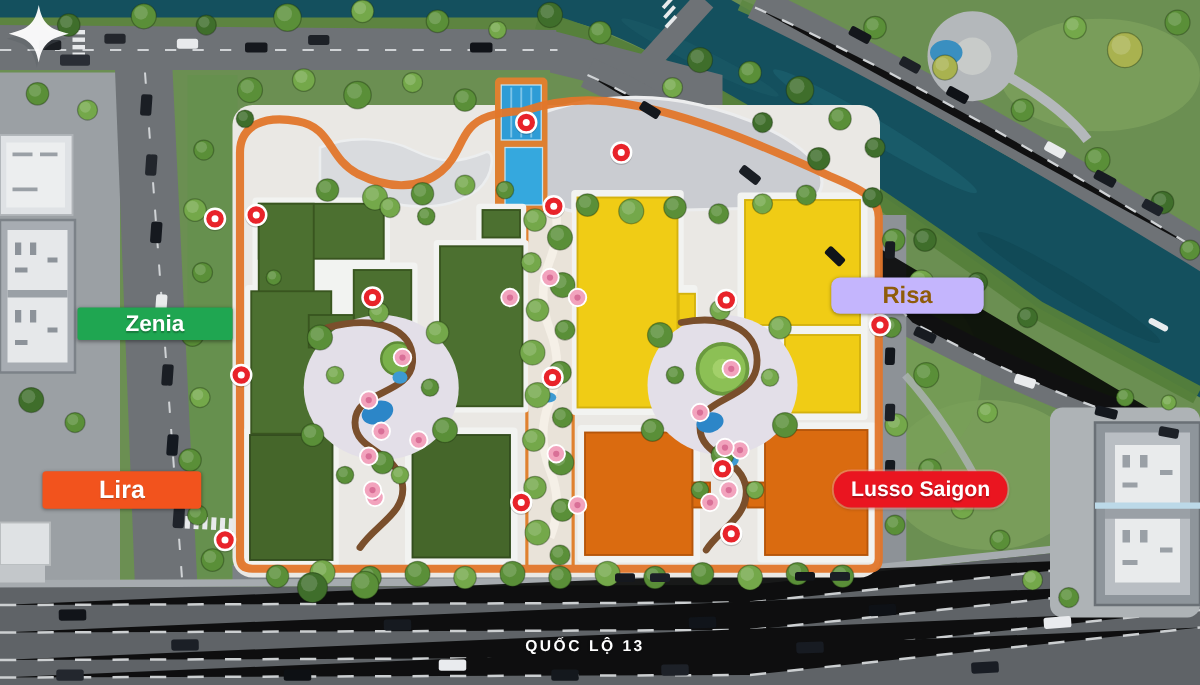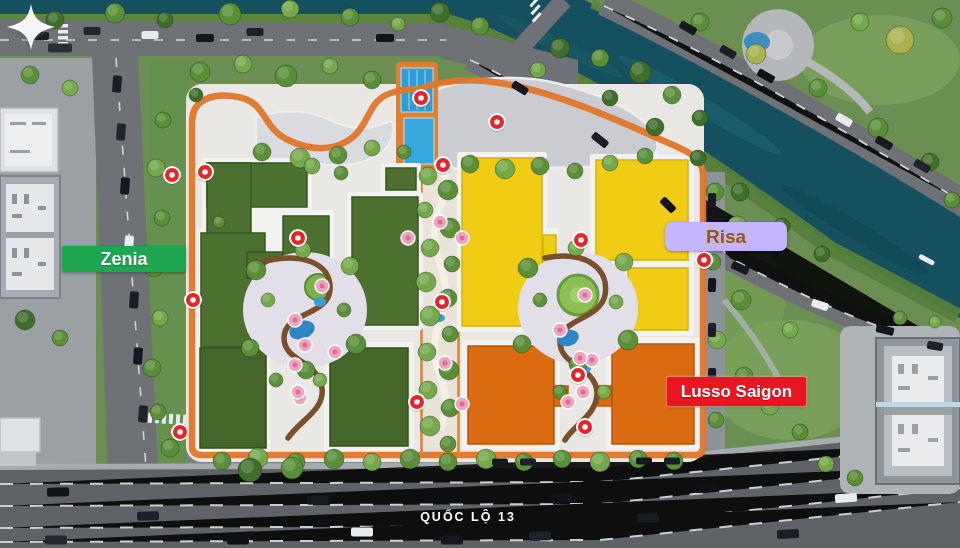--- a/index.html
+++ b/index.html
@@ -612,21 +612,24 @@
         <circle cx="193" cy="300" r="2.8" fill="#ffffff"></circle>
       </g>
 </svg>
 
 <div class="zl white-text" style="left: 62px; top: 218px; width: 124px; height: 26px; border-radius: 2px; font-size: 18px; background: rgb(31, 166, 81); color: rgb(255, 255, 255); margin-top: 28px;">
   <span>Zenia</span>
 </div>
 <div class="zl" style="left: 665px; top: 222px; width: 122px; height: 29px; border-radius: 7px; font-size: 19px; background: #c4b5fd; color: rgb(143, 92, 10);">
   <span>Risa</span>
 </div>
-<div class="zl white-text" style="left: 667px; top: 377px; width: 139px; height: 29px; border-radius: 2px; font-size: 17px; box-shadow: rgba(255, 160, 160, 0.45) 0px 0px 0px 1.5px, rgba(0, 0, 0, 0.35) 0px 1px 3px; background: rgb(234, 21, 32); color: rgb(255, 255, 255);">
+<div class="zl white-text" style="left: 34px; top: 377px; width: 127px; height: 30px; border-radius: 3px; font-size: 20px; background: rgb(242, 83, 29); color: rgb(255, 255, 255);">
+  <span>Lira</span>
+</div>
+<div class="zl white-text" style="left: 667px; top: 377px; width: 139px; height: 29px; border-radius: 14px; font-size: 17px; box-shadow: rgba(255, 160, 160, 0.45) 0px 0px 0px 1.5px, rgba(0, 0, 0, 0.35) 0px 1px 3px; background: rgb(234, 21, 32); color: rgb(255, 255, 255);">
   <span>Lusso Saigon</span>
 </div>
 
 <div class="road-label">QUỐC LỘ 13</div>
 
 <svg class="watermark" viewBox="0 0 64 58">
   <path d="M31,6 C34,21 39,25 55,29 C39,33 34,37 31,52 C28,37 23,33 7,29 C23,25 28,21 31,6 Z" fill="#5a5f64" opacity=".35" transform="translate(-1.5,2)"></path>
   <path d="M31,4 C34,19 39,23 55,27 C39,31 34,35 31,50 C28,35 23,31 7,27 C23,23 28,19 31,4 Z" fill="#ffffff" opacity=".95"></path>
 </svg>
 </div>

